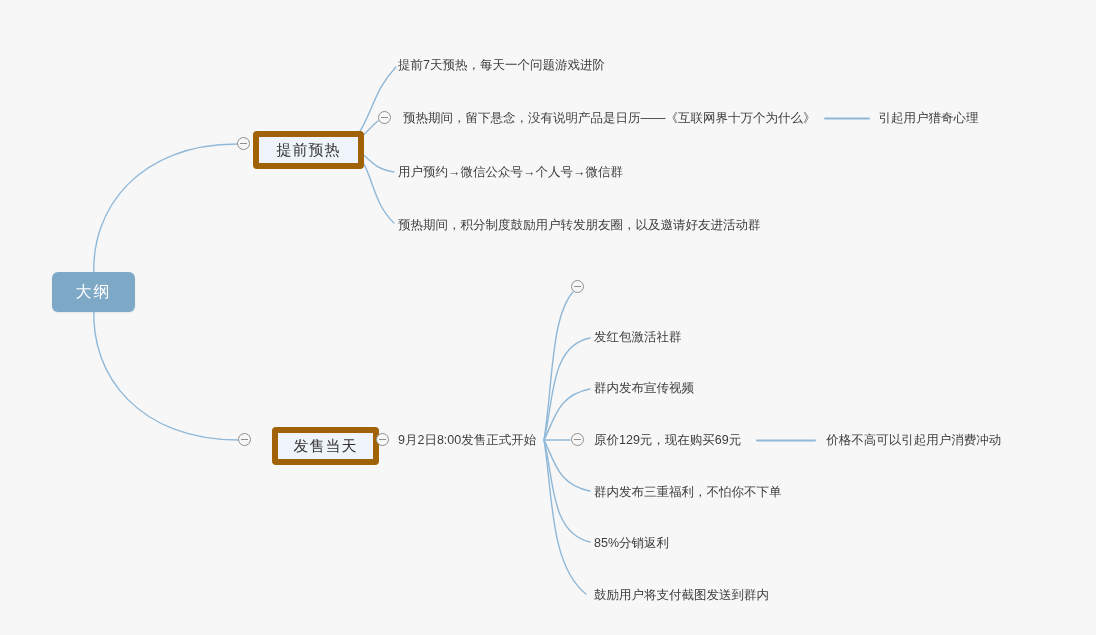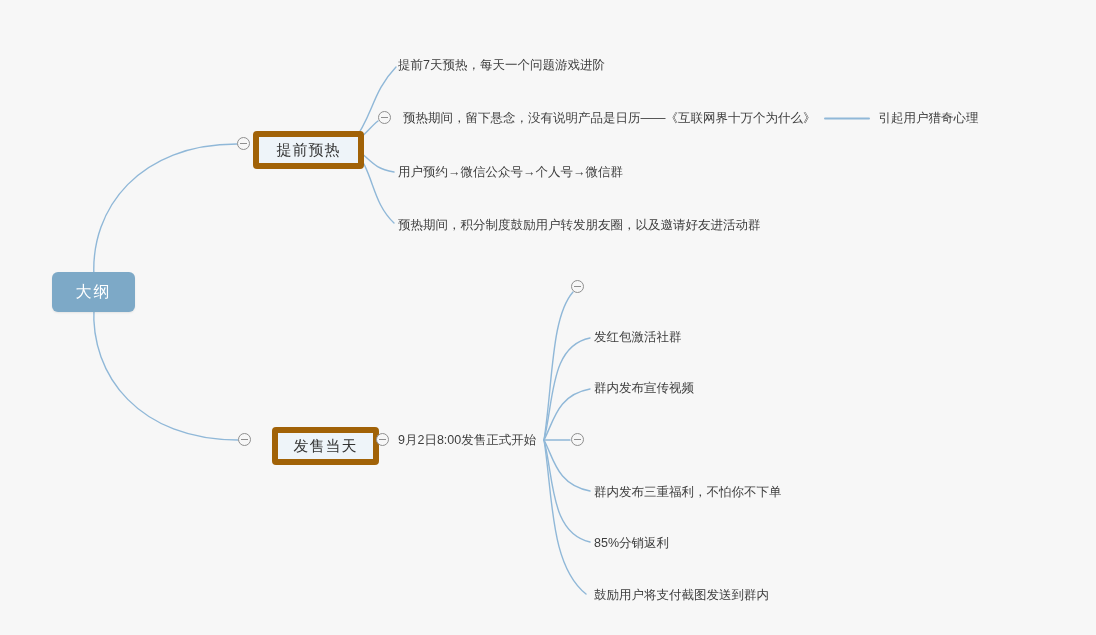--- a/index.html
+++ b/index.html
@@ -100,20 +100,25 @@
   <div class="micon" style="left:376px;top:433px"></div>
   <div class="leaf" style="left:398px;top:440px">9月2日8:00发售正式开始</div>
 
   <div class="micon" style="left:571px;top:280px"></div>
 
   <div class="leaf" style="left:594px;top:337px">发红包激活社群</div>
 
   <div class="leaf" style="left:594px;top:388px">群内发布宣传视频</div>
 
   <div class="micon" style="left:571px;top:433px"></div>
+  <div class="leaf note-row" style="left:594px;top:440px">
+    <span>原价129元，现在购买69元</span>
+    <span class="nline w3"></span>
+    <span>价格不高可以引起用户消费冲动</span>
+  </div>
 
   <div class="leaf" style="left:594px;top:492px">群内发布三重福利，不怕你不下单</div>
 
   <div class="leaf" style="left:594px;top:543px">85%分销返利</div>
 
   <div class="leaf" style="left:594px;top:595px">鼓励用户将支付截图发送到群内</div>
 
 </div>
 
 </body></html>

